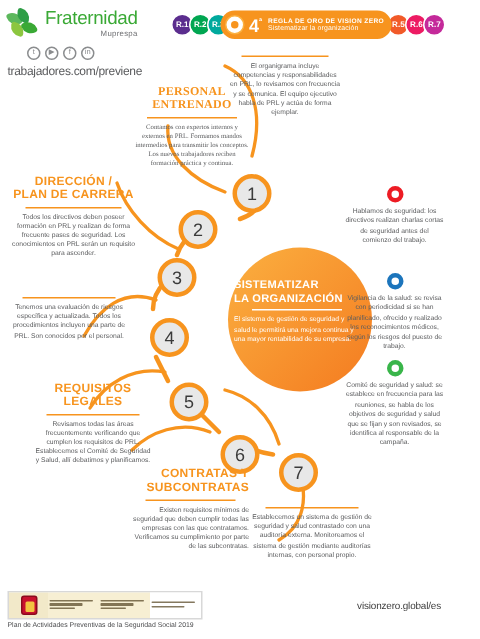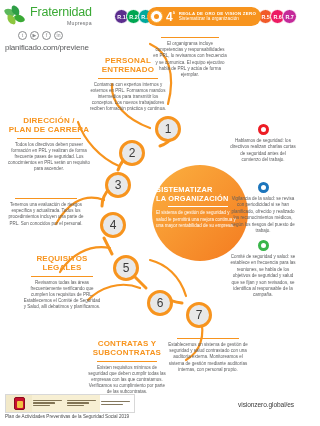--- a/index.html
+++ b/index.html
@@ -166,21 +166,21 @@
         <div class="brand-main">Fraternidad</div>
         <div class="brand-sub">Muprespa</div>
       </div>
     </div>
     <div class="social">
       <span>t</span>
       <span>▶</span>
       <span>f</span>
       <span>in</span>
     </div>
-    <div class="site-url">planificado.com/previene</div>
+    <div class="site-url">trabajadores.com/previene</div>
   </div>
 
   <div class="rulebar">
     <div class="pill r1">R.1</div>
     <div class="pill r2">R.2</div>
     <div class="pill r3">R.3</div>
     <div class="active-block">
       <div class="active-badge"></div>
       <div class="active-num"><span>4</span><sup>ª</sup></div>
       <div class="active-text">
@@ -232,21 +232,21 @@
       <div class="node" style="left: 113px; top: 255px;">5</div>
       <div class="node" style="left: 147px; top: 290px;">6</div>
       <div class="node" style="left: 186px; top: 302px;">7</div>
     </div>
 
   <div id="bubbles-layer">
       <div class="bubble" style="left: 153px; top: 36px; width: 74px;">
         <div class="rule-line"></div>
         <div class="body">El organigrama incluye competencias y responsabilidades en PRL, lo revisamos con frecuencia y se comunica. El equipo ejecutivo habla de PRL y actúa de forma ejemplar.</div>
       </div>
-      <div class="bubble" style="left: 90px; top: 57px; width: 76px;">
+      <div class="bubble" style="left: 90px; top: 57px; width: 76px; font-family: Liberation Serif, serif;">
         <div class="title">
           <div>PERSONAL</div>
           <div>ENTRENADO</div>
         </div>
         <div class="rule-line"></div>
         <div class="body">Contamos con expertos internos y externos en PRL. Formamos mandos intermedios para transmitir los conceptos. Los nuevos trabajadores reciben formación práctica y continua.</div>
       </div>
       <div class="bubble" style="left: 8px; top: 117px; width: 82px;">
         <div class="title">
           <div>DIRECCIÓN /</div>
@@ -260,21 +260,21 @@
         <div class="body">Tenemos una evaluación de riesgos específica y actualizada. Todos los procedimientos incluyen una parte de PRL. Son conocidos por el personal.</div>
       </div>
       <div class="bubble" style="left: 22px; top: 255px; width: 80px;">
         <div class="title">
           <div>REQUISITOS</div>
           <div>LEGALES</div>
         </div>
         <div class="rule-line"></div>
         <div class="body">Revisamos todas las áreas frecuentemente verificando que cumplen los requisitos de PRL. Establecemos el Comité de Seguridad y Salud, allí debatimos y planificamos.</div>
       </div>
-      <div class="bubble" style="left: 88px; top: 340px; width: 78px;">
+      <div class="bubble" style="left: 88px; top: 312px; width: 78px; text-align: right;">
         <div class="title">
           <div>CONTRATAS Y</div>
           <div>SUBCONTRATAS</div>
         </div>
         <div class="rule-line"></div>
         <div class="body">Existen requisitos mínimos de seguridad que deben cumplir todas las empresas con las que contratamos. Verificamos su cumplimiento por parte de las subcontratas.</div>
       </div>
       <div class="bubble" style="left: 168px; top: 337px; width: 80px;">
         <div class="rule-line"></div>
         <div class="body">Establecemos un sistema de gestión de seguridad y salud contrastado con una auditoría externa. Monitoreamos el sistema de gestión mediante auditorías internas, con personal propio.</div>

